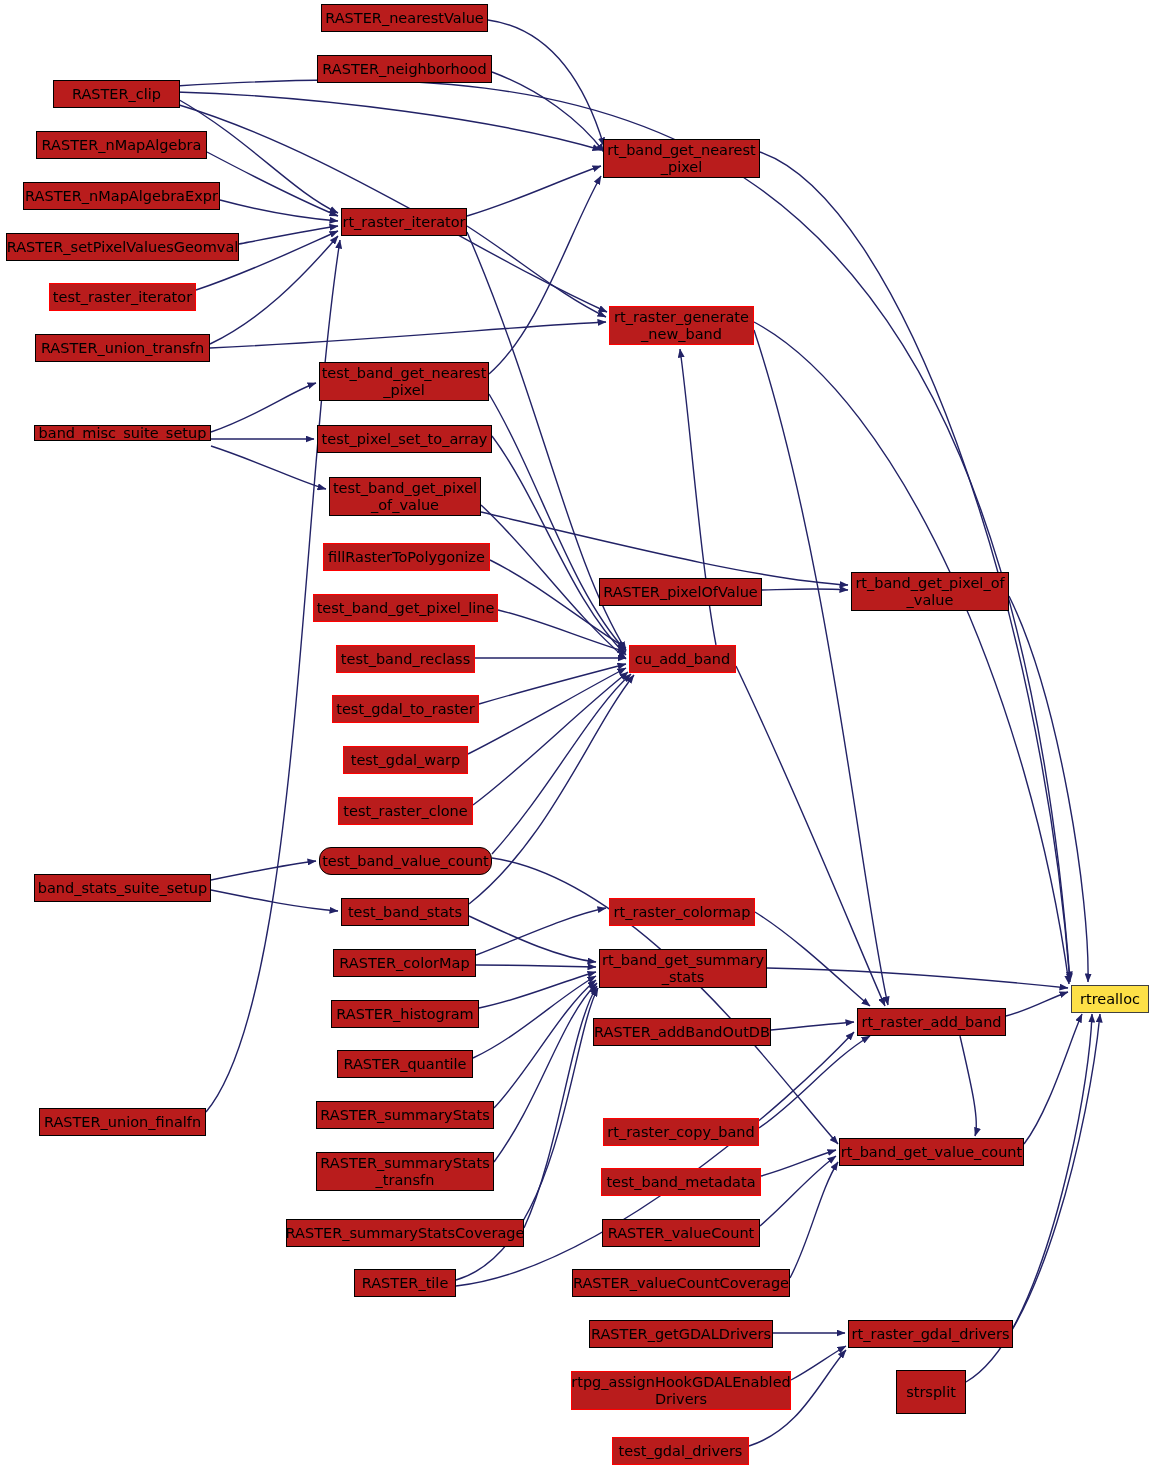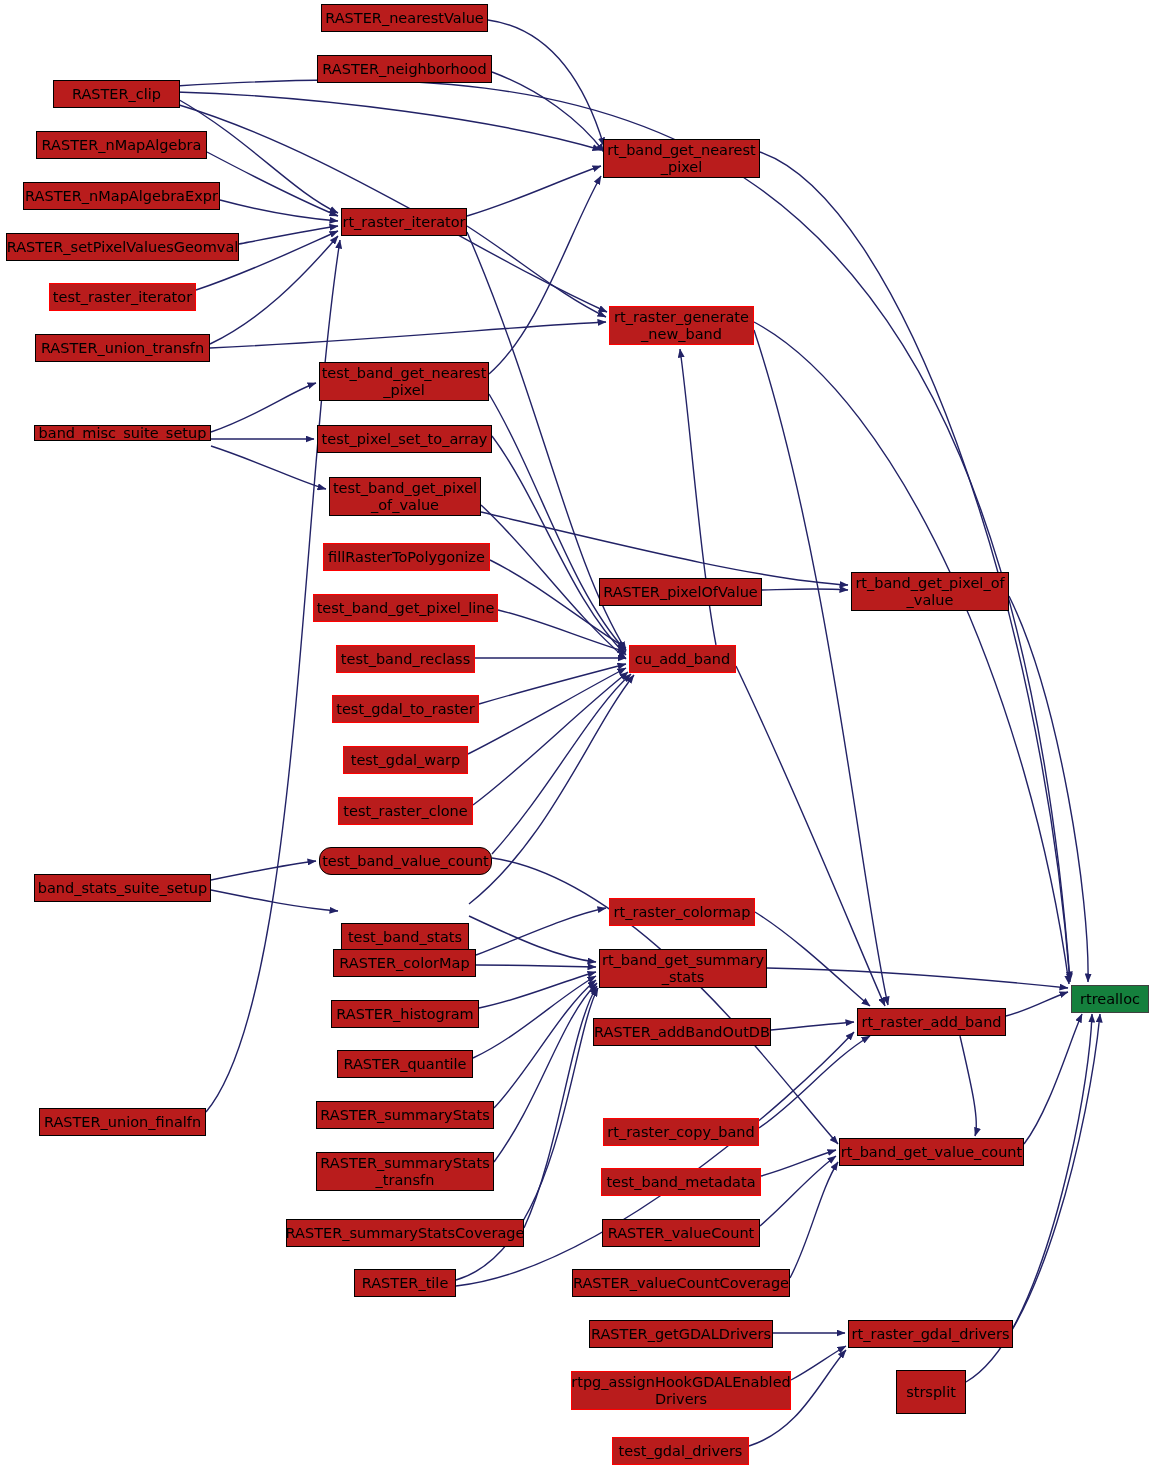--- a/index.html
+++ b/index.html
@@ -3,21 +3,21 @@
 <meta charset="utf-8">
 <style>
   html,body{margin:0;padding:0;background:#ffffff;}
   #canvas{position:relative;width:1153px;height:1469px;background:#ffffff;
           font-family:"DejaVu Sans","Liberation Sans",sans-serif;overflow:hidden;}
   svg.edges{position:absolute;left:0;top:0;width:1153px;height:1469px;pointer-events:none;}
   .node{position:absolute;box-sizing:border-box;border:1px solid #000000;background:#b91c1c;
         display:flex;align-items:center;justify-content:center;text-align:center;
         font-size:14.5px;color:#000000;line-height:1.12;white-space:pre-line;z-index:5;}
   .node.red{border-color:#ff0000;}
-  .node.filled{background:#15803d;border-color:#404040;}
+  .node.filled{background:#fde047;border-color:#404040;}
 </style>
 </head>
 <body>
 
 <div id="canvas">
   <svg class="edges" viewBox="0 0 1153 1469">
     <defs>
       <marker id="ah" markerWidth="9" markerHeight="7" refX="8.5" refY="3.5" orient="auto" markerUnits="userSpaceOnUse">
         <path d="M0,0 L9,3.5 L0,7 z" fill="#222266"></path>
       </marker>
@@ -110,21 +110,21 @@
       <div class="node" style="left: 317px; top: 425px; width: 175px; height: 28px;">test_pixel_set_to_array</div>
       <div class="node" style="left: 329px; top: 477px; width: 152px; height: 39px;">test_band_get_pixel
 _of_value</div>
       <div class="node red" style="left: 323px; top: 543px; width: 167px; height: 28px;">fillRasterToPolygonize</div>
       <div class="node red" style="left: 313px; top: 594px; width: 185px; height: 28px;">test_band_get_pixel_line</div>
       <div class="node red" style="left: 336px; top: 645px; width: 139px; height: 28px;">test_band_reclass</div>
       <div class="node red" style="left: 332px; top: 695px; width: 147px; height: 28px;">test_gdal_to_raster</div>
       <div class="node red" style="left: 343px; top: 746px; width: 125px; height: 28px;">test_gdal_warp</div>
       <div class="node red" style="left: 338px; top: 797px; width: 135px; height: 28px;">test_raster_clone</div>
       <div class="node" style="left: 319px; top: 847px; width: 173px; height: 28px; border-radius: 12px;">test_band_value_count</div>
-      <div class="node" style="left: 341px; top: 898px; width: 128px; height: 28px; margin-top: 25px;">test_band_stats</div>
+      <div class="node" style="left: 341px; top: 898px; width: 128px; height: 28px;">test_band_stats</div>
       <div class="node" style="left: 333px; top: 949px; width: 143px; height: 28px;">RASTER_colorMap</div>
       <div class="node" style="left: 331px; top: 1000px; width: 148px; height: 28px;">RASTER_histogram</div>
       <div class="node" style="left: 337px; top: 1050px; width: 136px; height: 28px;">RASTER_quantile</div>
       <div class="node" style="left: 316px; top: 1101px; width: 178px; height: 28px;">RASTER_summaryStats</div>
       <div class="node" style="left: 316px; top: 1152px; width: 178px; height: 39px;">RASTER_summaryStats
 _transfn</div>
       <div class="node" style="left: 286px; top: 1219px; width: 238px; height: 28px;">RASTER_summaryStatsCoverage</div>
       <div class="node" style="left: 354px; top: 1269px; width: 102px; height: 28px;">RASTER_tile</div>
       <div class="node" style="left: 603px; top: 139px; width: 157px; height: 39px;">rt_band_get_nearest
 _pixel</div>

